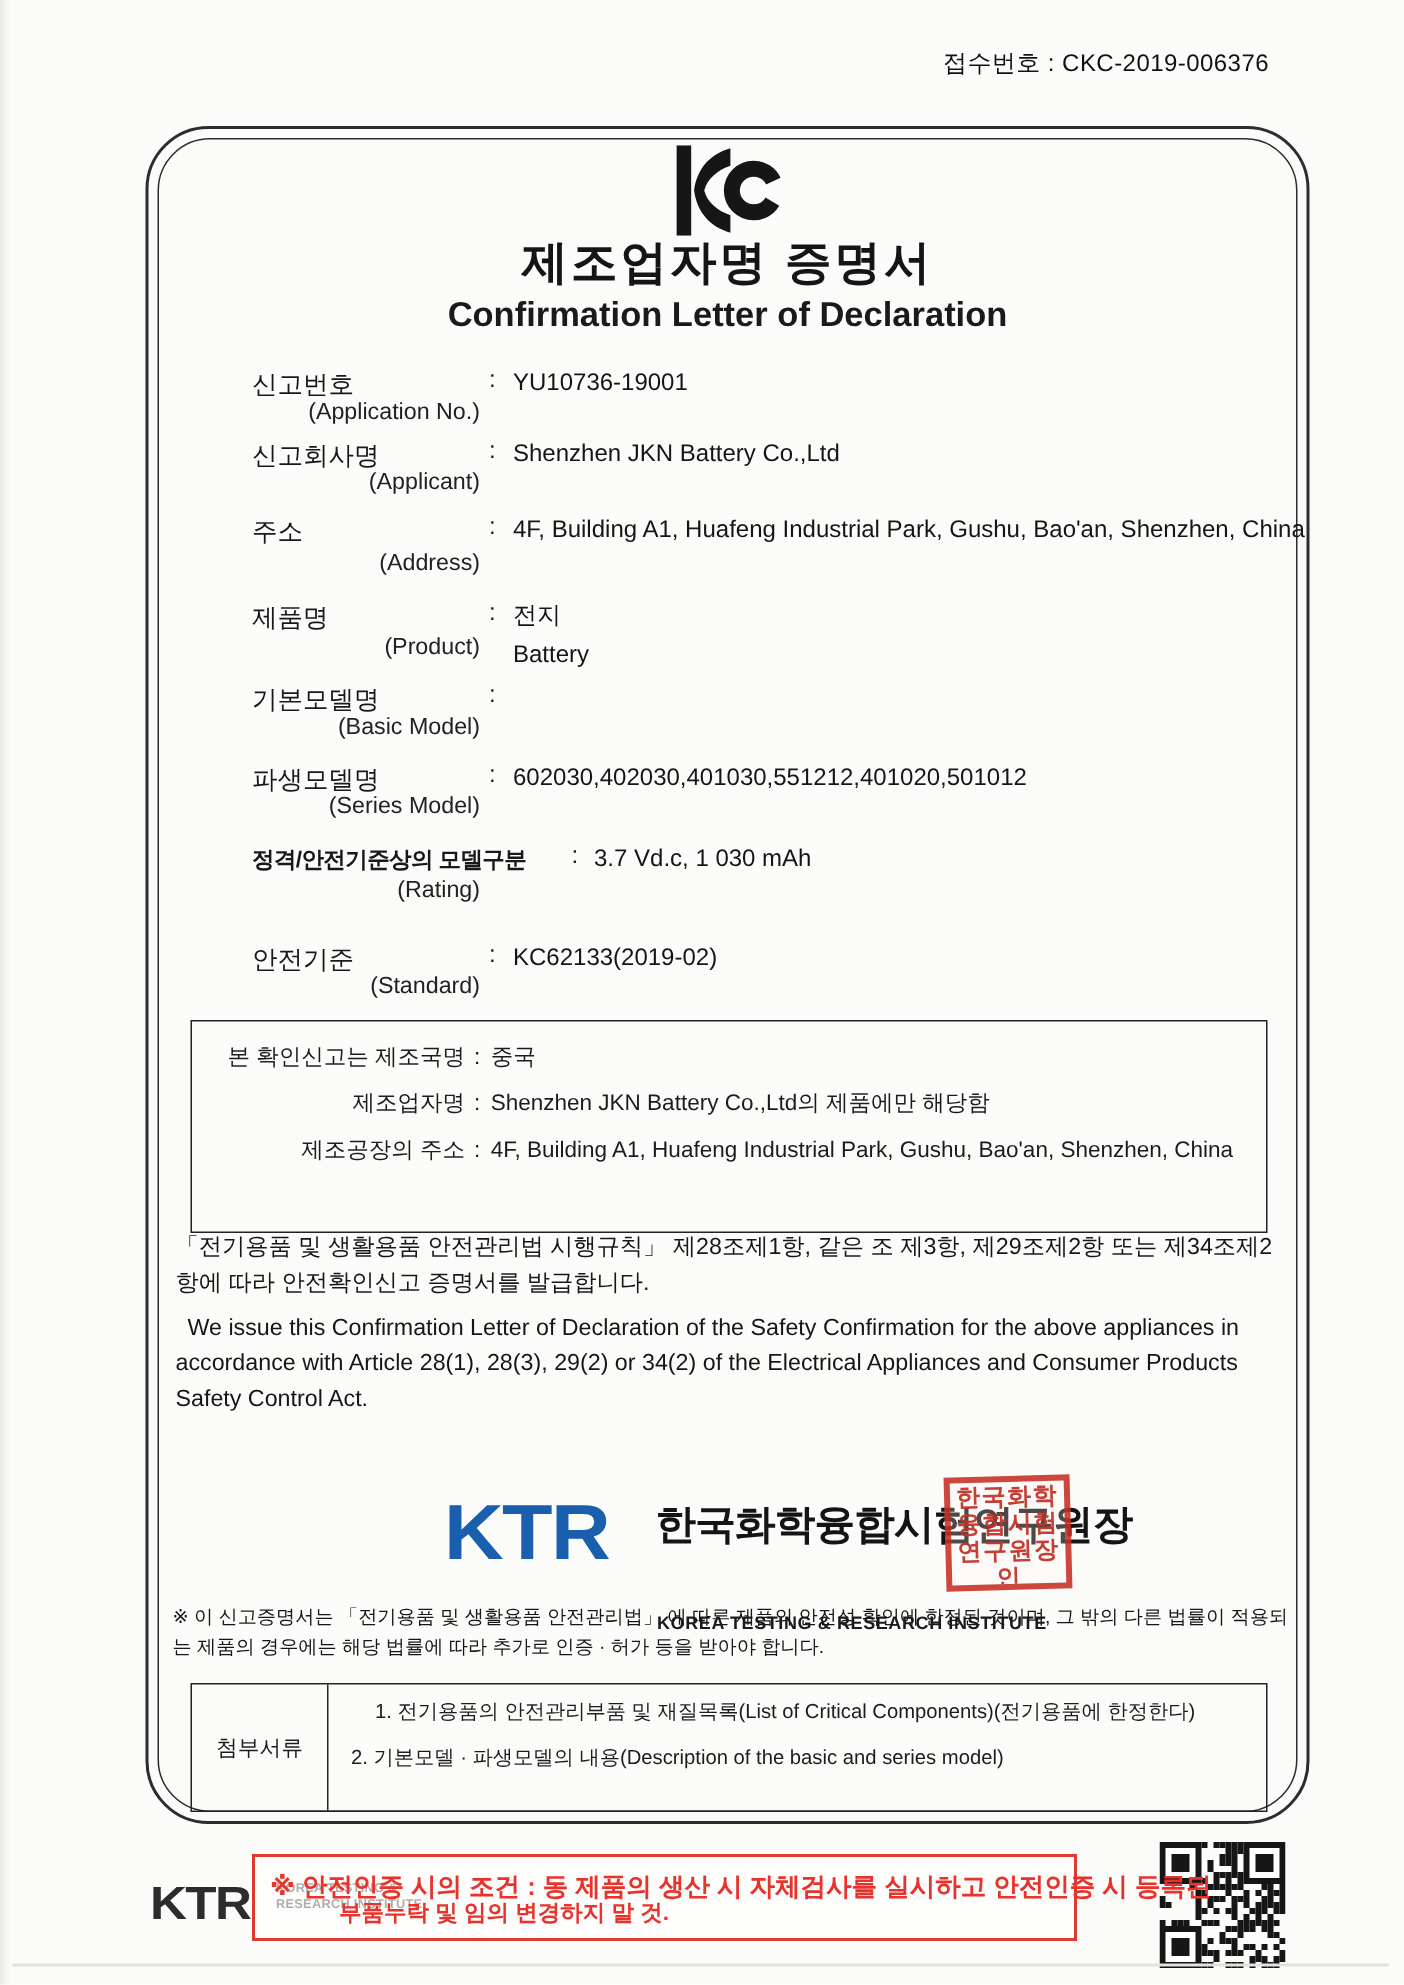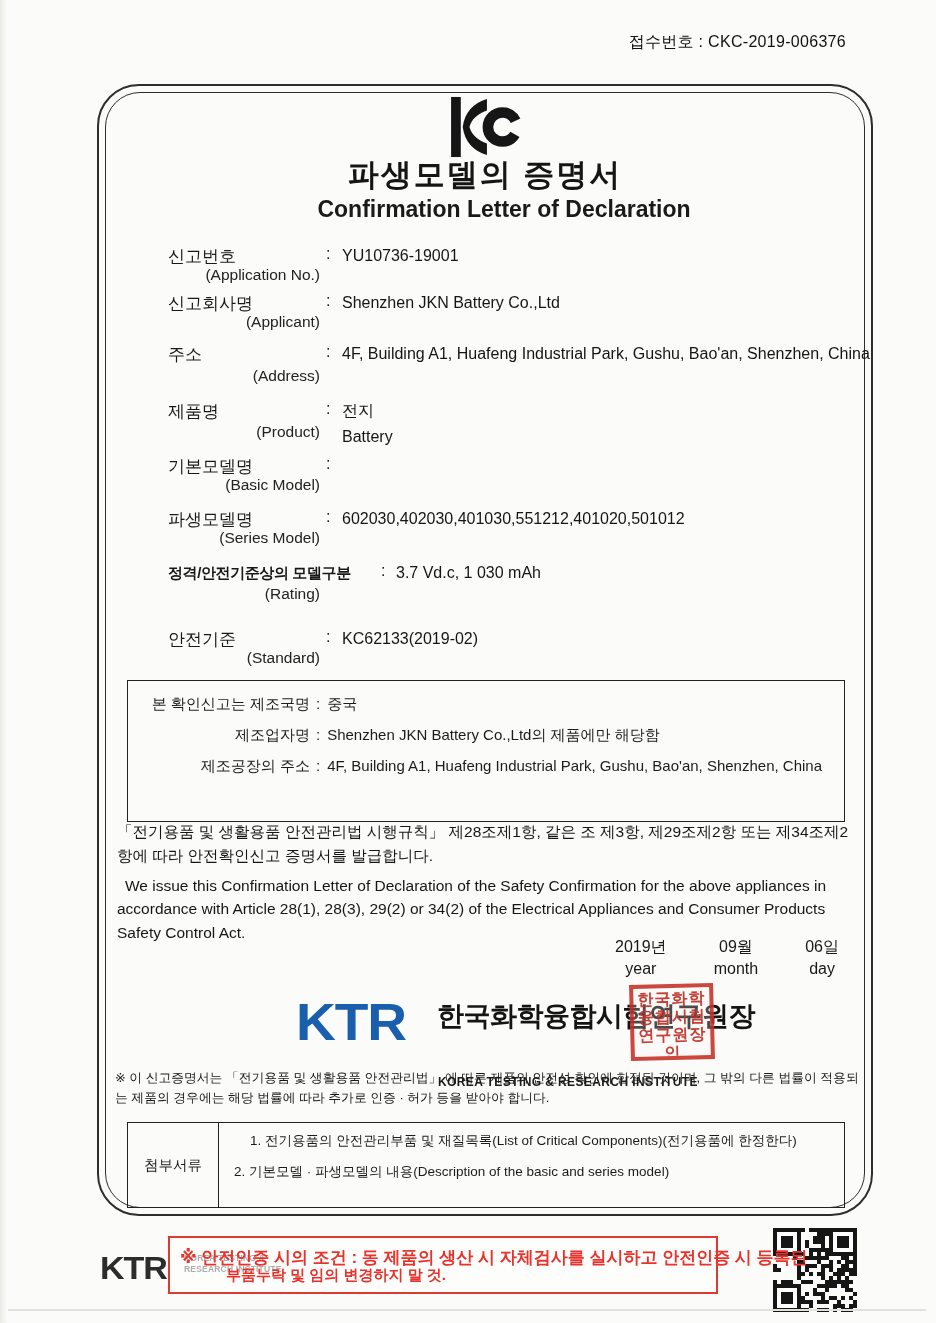--- a/index.html
+++ b/index.html
@@ -15,21 +15,21 @@
   .frame{position:absolute;left:97px;top:84px;width:772px;height:1128px;
          border:2px solid #2d2d2d;border-radius:42px;}
   .frame-inner{position:absolute;left:6px;top:6px;right:6px;bottom:6px;
          border:1.6px solid #2d2d2d;border-radius:35px;}
   
   .kc{position:absolute;left:50%;top:10px;transform:translateX(-50%);}
   
   .title-ko{position:absolute;left:0;top:68px;width:100%;text-align:center;
             font-size:31px;font-weight:bold;letter-spacing:2px;color:#151515;}
   .title-en{position:absolute;left:0;top:110px;width:100%;text-align:center;
-            font-size:23px;font-weight:bold;color:#1a1a1a;padding-left:19px;}
+            font-size:23px;font-weight:bold;color:#1a1a1a;}
   
   .frow{position:absolute;left:53px;width:706px;height:52px;margin-left:16px;}
   .lko{position:absolute;left:0;top:0;width:152px;display:block;
        font-size:17px;text-align:justify;text-align-last:justify;color:#181818;}
   .len{position:absolute;left:0;top:21px;width:152px;text-align:right;font-size:15.5px;color:#222;}
   .fcol{position:absolute;left:158px;top:0;font-size:16px;}
   .fval{position:absolute;left:174px;top:1px;width:528px;font-size:16px;line-height:1.3;color:#151515;}
   .fval2{position:absolute;left:174px;top:28px;font-size:16px;color:#151515;}
   .frow.wide .lko{width:auto;text-align:left;text-align-last:auto;font-size:15px;letter-spacing:-.4px;top:2px;font-weight:700;}
   .frow.wide .len{left:22px;width:130px;top:23px;}
@@ -85,21 +85,21 @@
   <div class="frame-inner"></div>
 
   <div class="kc">
     <svg width="74" height="62" viewBox="0 0 76 64">
       <rect x="3" y="1" width="10" height="62" fill="#161616"></rect>
       <path d="M15,32 C17,17 26,7 40,3 L40,15 C31,18 24,24 22,32 C24,40 31,46 40,49 L40,61 C26,57 17,47 15,32 Z" fill="#161616"></path>
       <circle cx="56" cy="32" r="15" fill="none" stroke="#161616" stroke-width="11" stroke-dasharray="79 16" stroke-dashoffset="-8"></circle>
     </svg>
   </div>
 
-  <div class="title-ko">파생모델의 증명서</div>
+  <div class="title-ko">제조업자명 증명서</div>
   <div class="title-en">Confirmation Letter of Declaration</div>
 
   <div class="frow" style="top:159px">
     <span class="lko">신고번호</span>
     <span class="len">(Application No.)</span>
     <span class="fcol">:</span>
     <span class="fval">YU10736-19001</span>
   </div>
   <div class="frow" style="top:206px">
     <span class="lko">신고회사명</span>
@@ -152,25 +152,20 @@
       <span class="mlab">제조업자명</span><span class="mcol">:</span><span>Shenzhen JKN Battery Co.,Ltd의 제품에만 해당함</span>
     </div>
     <div class="mrow" style="top:76px">
       <span class="mlab">제조공장의 주소</span><span class="mcol">:</span><span>4F, Building A1, Huafeng Industrial Park, Gushu, Bao'an, Shenzhen, China</span>
     </div>
   </div>
 
   <div class="legal-ko">「전기용품 및 생활용품 안전관리법 시행규칙」  제28조제1항, 같은 조 제3항, 제29조제2항 또는 제34조제2항에 따라 안전확인신고 증명서를 발급합니다.</div>
   <div class="legal-en">We issue this Confirmation Letter of Declaration of the Safety Confirmation for the above  appliances in accordance with Article 28(1), 28(3), 29(2) or 34(2) of the Electrical Appliances and Consumer Products Safety Control Act.</div>
 
-  <div class="daterow">
-    <div class="dcell"><span>2019년</span><br><span>year</span></div>
-    <div class="dcell"><span>09월</span><br><span>month</span></div>
-    <div class="dcell"><span>06일</span><br><span>day</span></div>
-  </div>
 
   <div class="ktr-blue">KTR</div>
   <div class="inst-ko">한국화학융합시험연구원장</div>
   <div class="inst-en">KOREA TESTING &amp; RESEARCH INSTITUTE</div>
   <div class="stamp">한국화학융합시험연구원장인</div>
 
   <div class="footnote">※ 이 신고증명서는 「전기용품 및 생활용품 안전관리법」 에 따른 제품의 안전성 확인에 한정된 것이며, 그 밖의 다른 법률이 적용되는 제품의 경우에는 해당 법률에  따라 추가로 인증 · 허가 등을 받아야 합니다.</div>
 
   <div class="atable">
     <div class="ahead">첨부서류</div>

